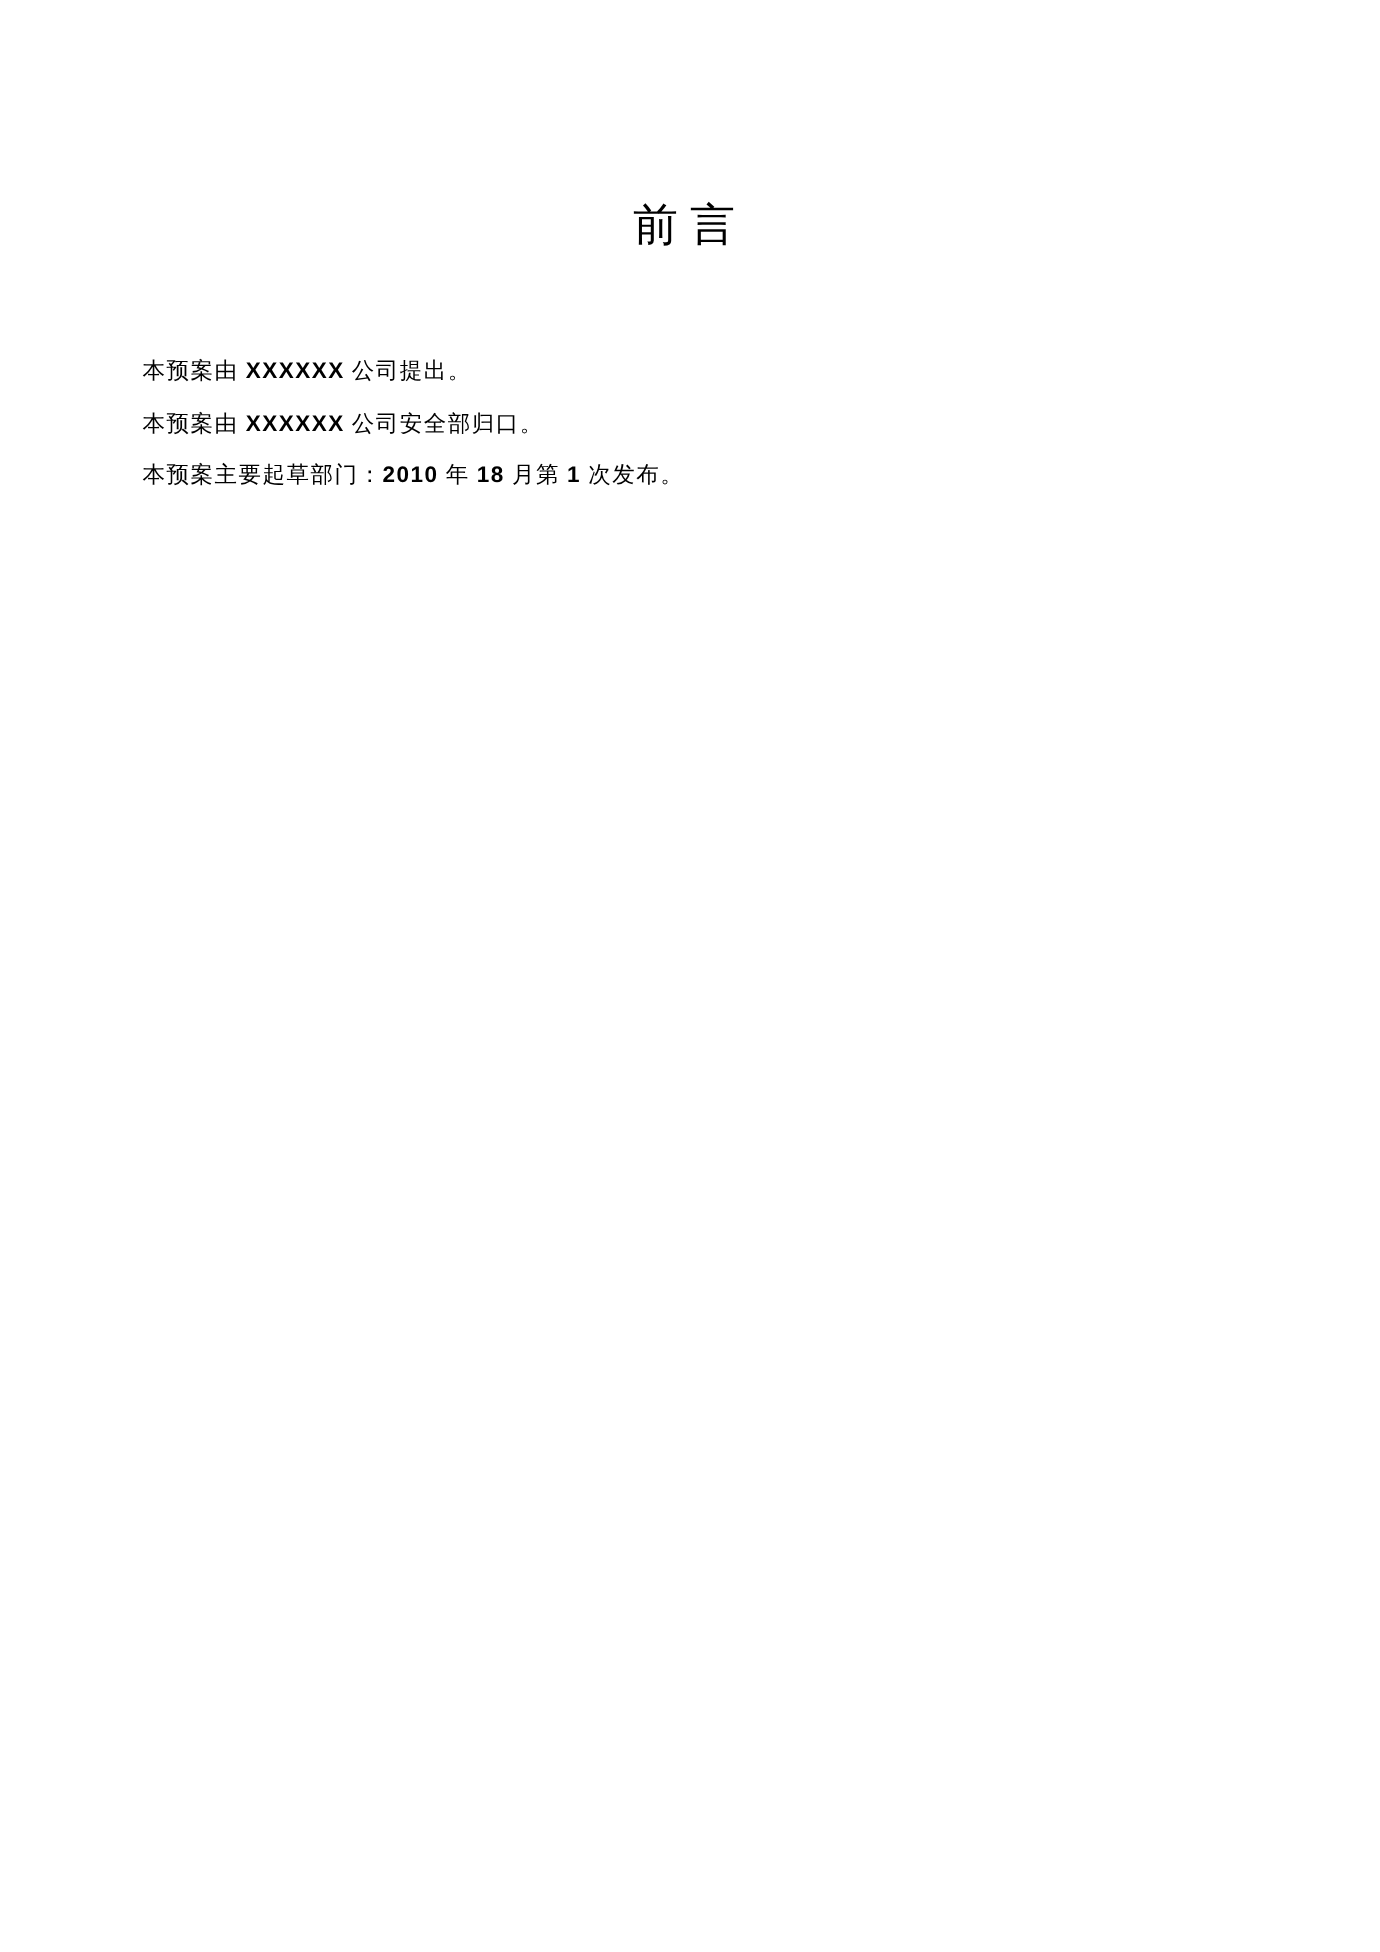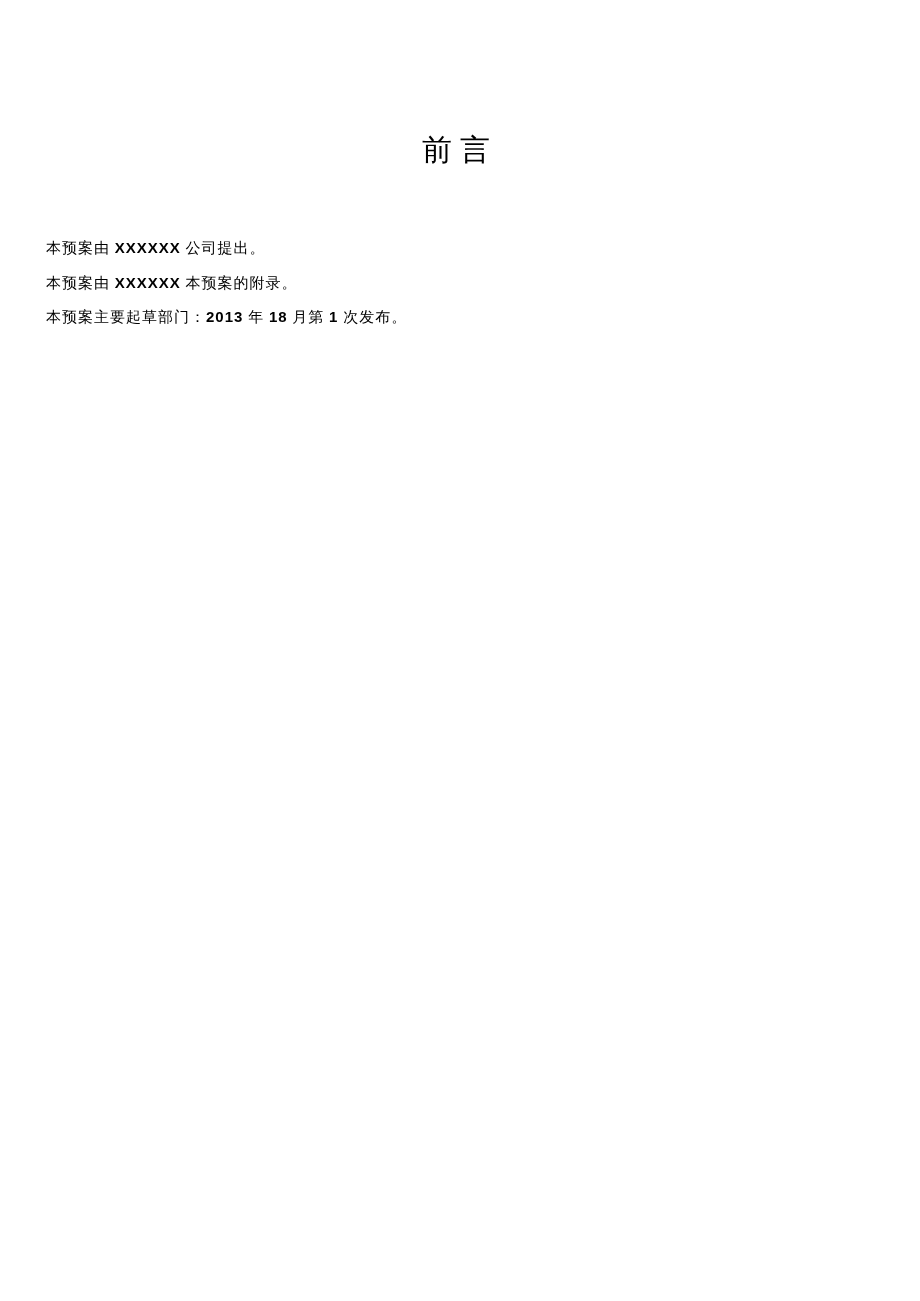--- a/index.html
+++ b/index.html
@@ -18,21 +18,21 @@
     .page-title {
       text-align: center;
       font-size: 30px;
       font-weight: normal;
       letter-spacing: 8px;
       margin-top: 130px;
       margin-bottom: 60px;
       font-family: "SimSun", "宋体", serif;
     }
     .content {
-      padding-left: 46px;
+      padding-left: 95px;
       padding-right: 105px;
     }
     .paragraph {
       font-size: 15px;
       line-height: 2.3;
       letter-spacing: 1px;
       font-family: "SimSun", "宋体", serif;
     }
     .bold {
       font-weight: bold;
@@ -42,18 +42,18 @@
 </head>
 <body>
 
 <h1 class="page-title">前言</h1>
 
 <div class="content">
   <p class="paragraph">
     <span>本预案由 </span><span class="bold">XXXXXX</span><span> 公司提出。</span>
   </p>
   <p class="paragraph">
-    <span>本预案由 </span><span class="bold">XXXXXX</span><span> 本预案的附录。</span>
+    <span>本预案由 </span><span class="bold">XXXXXX</span><span> 公司安全部归口。</span>
   </p>
   <p class="paragraph">
-    <span>本预案主要起草部门：</span><span class="bold">2013</span><span> 年 </span><span class="bold">18</span><span> 月第 </span><span class="bold">1</span><span> 次发布。</span>
+    <span>本预案主要起草部门：</span><span class="bold">2010</span><span> 年 </span><span class="bold">18</span><span> 月第 </span><span class="bold">1</span><span> 次发布。</span>
   </p>
 </div>
 
 </body></html>

